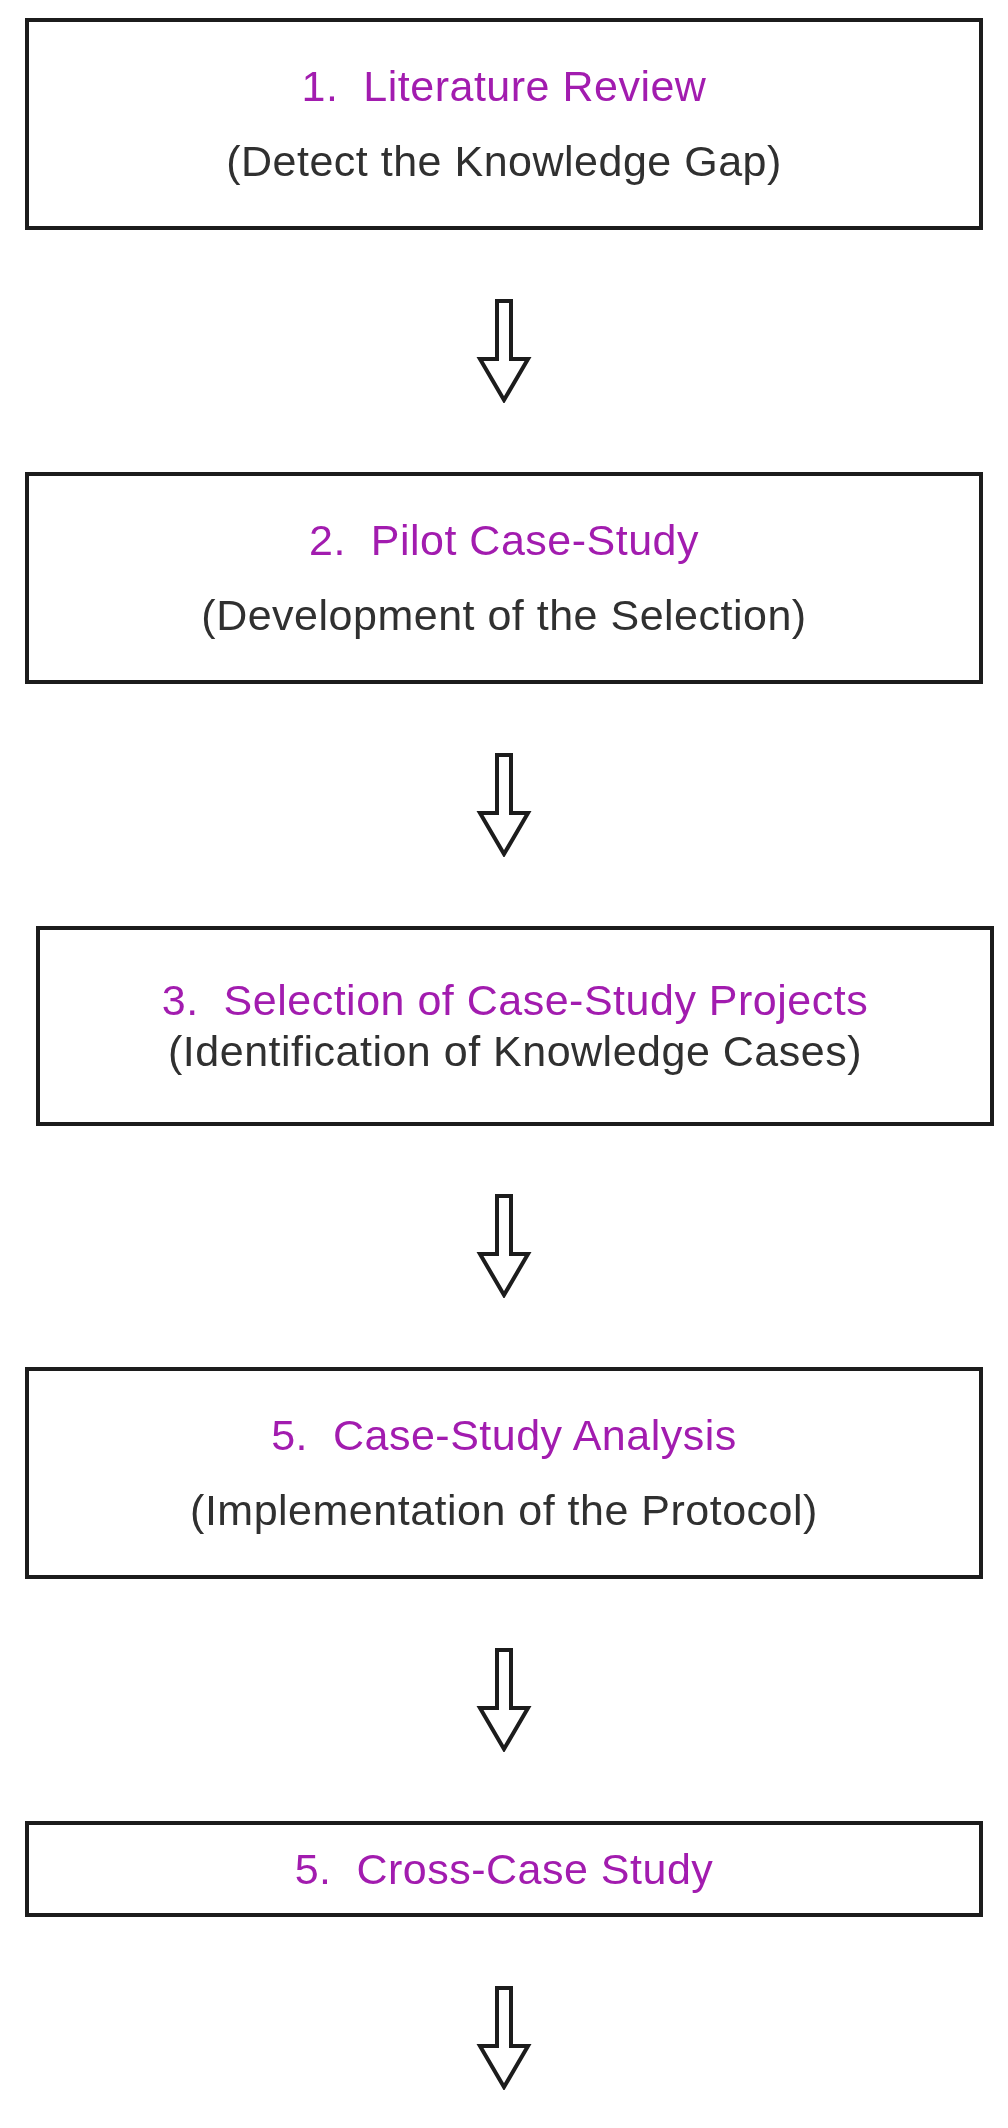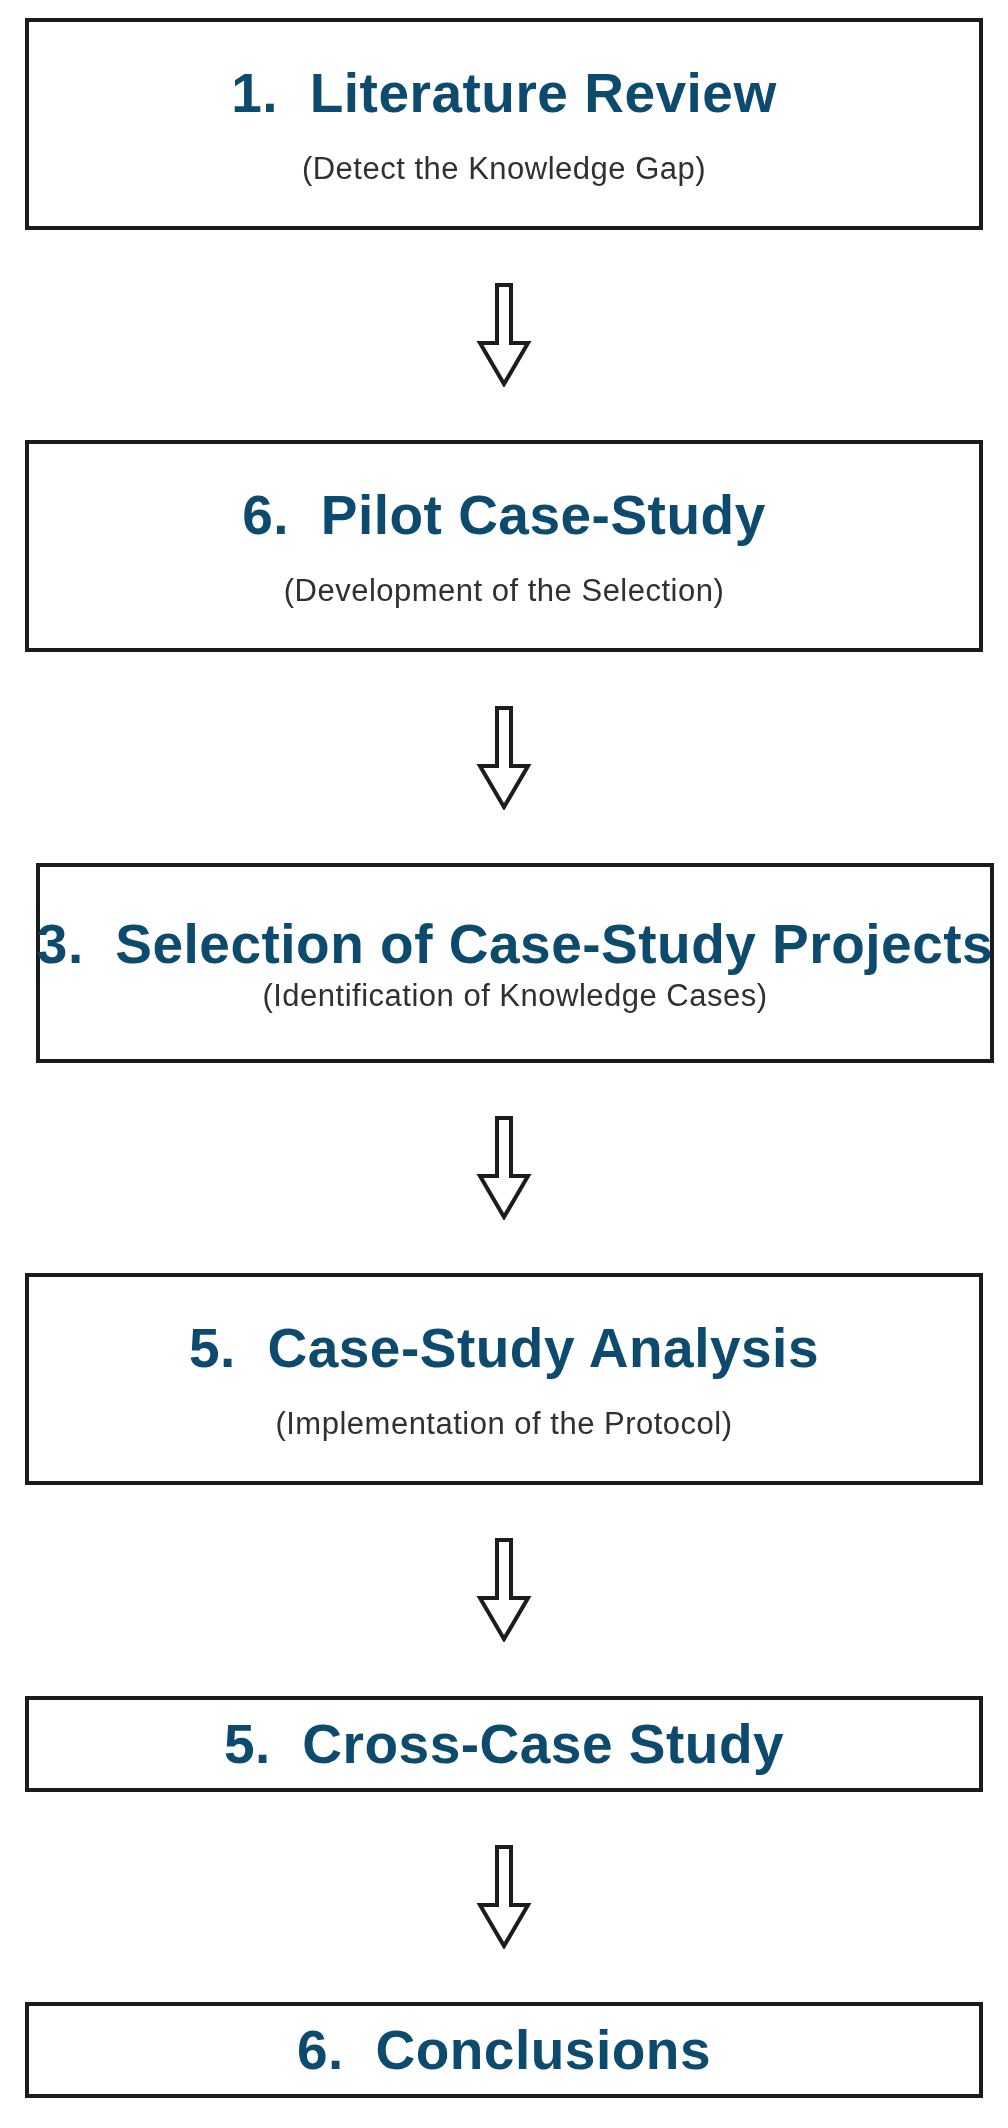--- a/index.html
+++ b/index.html
@@ -27,28 +27,28 @@
     display: flex;
     flex-direction: column;
     align-items: center;
     justify-content: center;
     text-align: center;
   }
   .box.two-line { height: 212px; gap: 26px; }
   .box.two-line.tight { height: 200px; gap: 2px; margin-left: 22px; }
   .box.one-line { height: 96px; }
   .box .title {
-    font-size: 55px;
-    font-weight: bold;
-    color: #0c4a6e;
+    font-size: 43px;
+    font-weight: normal;
+    color: #a21caf;
     letter-spacing: 0.5px;
     white-space: pre;
   }
   .box .subtitle {
-    font-size: 31px;
+    font-size: 43px;
     font-weight: normal;
     color: #303030;
     letter-spacing: 0.5px;
   }
   .arrow {
     flex: 0 0 auto;
     display: flex;
     align-items: center;
     justify-content: center;
     height: 120px;
@@ -65,21 +65,21 @@
     <div class="subtitle">(Detect the Knowledge Gap)</div>
   </div>
 
   <div class="arrow">
     <svg width="58" height="104" viewBox="0 0 58 104">
       <path d="M22 2 L36 2 L36 60 L53 60 L29 101 L5 60 L22 60 Z" fill="#ffffff" stroke="#1c1c1c" stroke-width="4" stroke-linejoin="miter"></path>
     </svg>
   </div>
 
   <div class="box two-line">
-    <div class="title">6.  Pilot Case-Study</div>
+    <div class="title">2.  Pilot Case-Study</div>
     <div class="subtitle">(Development of the Selection)</div>
   </div>
 
   <div class="arrow">
     <svg width="58" height="104" viewBox="0 0 58 104">
       <path d="M22 2 L36 2 L36 60 L53 60 L29 101 L5 60 L22 60 Z" fill="#ffffff" stroke="#1c1c1c" stroke-width="4" stroke-linejoin="miter"></path>
     </svg>
   </div>
 
   <div class="box two-line tight">
@@ -107,17 +107,14 @@
   <div class="box one-line">
     <div class="title">5.  Cross-Case Study</div>
   </div>
 
   <div class="arrow">
     <svg width="58" height="104" viewBox="0 0 58 104">
       <path d="M22 2 L36 2 L36 60 L53 60 L29 101 L5 60 L22 60 Z" fill="#ffffff" stroke="#1c1c1c" stroke-width="4" stroke-linejoin="miter"></path>
     </svg>
   </div>
 
-  <div class="box one-line">
-    <div class="title">6.  Conclusions</div>
-  </div>
 
 </div>
 
 </body></html>

